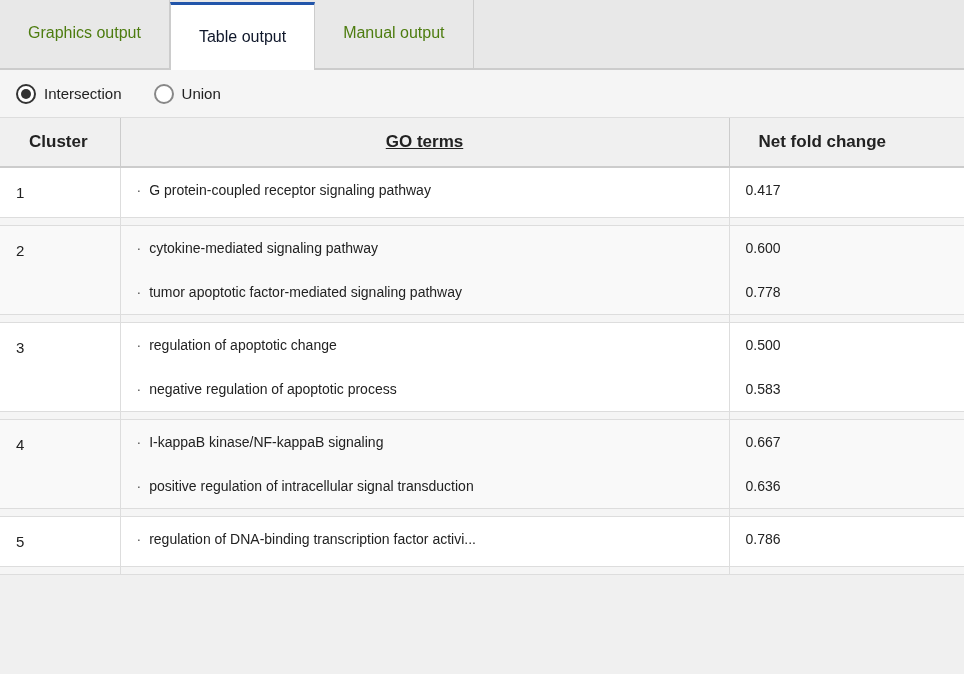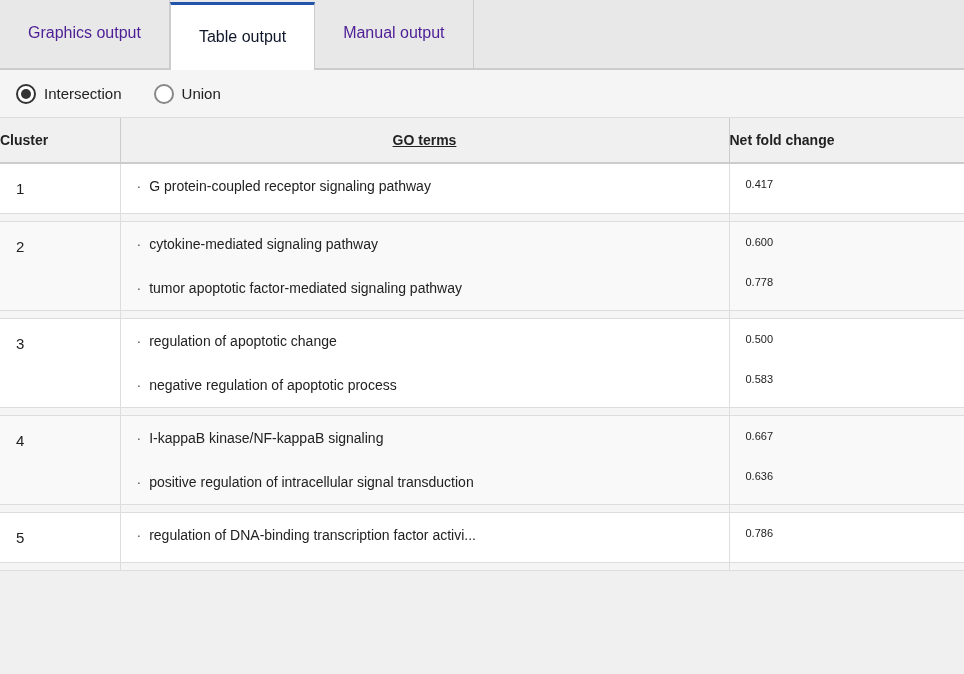--- a/index.html
+++ b/index.html
@@ -23,21 +23,21 @@
       background: #e8e8e8;
       border-bottom: 2px solid #ccc;
       height: 70px;
       align-items: flex-end;
     }
 
     .tab {
       padding: 10px 28px 12px 28px;
       cursor: pointer;
       font-size: 16px;
-      color: #4c1d95;
+      color: #4d7c0f;
       background: #e8e8e8;
       border: none;
       height: 100%;
       display: flex;
       align-items: center;
       border-right: 1px solid #ccc;
       position: relative;
     }
 
     .tab.active {
@@ -108,24 +108,24 @@
     table {
       width: 100%;
       border-collapse: collapse;
     }
 
     thead tr {
       background: #f0f0f0;
     }
 
     thead th {
-      padding: 14px 0;
+      padding: 14px 29px;
       text-align: left;
       font-weight: 700;
-      font-size: 14px;
+      font-size: 17px;
       border-bottom: 2px solid #ccc;
       border-right: 1px solid #ccc;
     }
 
     thead th:last-child {
       border-right: none;
     }
 
     thead th.col-cluster {
       width: 120px;
@@ -186,21 +186,21 @@
       font-size: 14px;
     }
 
     .nfc-cell {
       padding: 0;
       vertical-align: top;
     }
 
     .nfc-value-row {
       padding: 14px 16px;
-      font-size: 11px;
+      font-size: 14px;
     }
 
     .row-divider td {
       height: 8px;
       background: #f5f5f5;
       border-bottom: 1px solid #ddd;
       padding: 0;
     }
 
     .cluster-row td {

